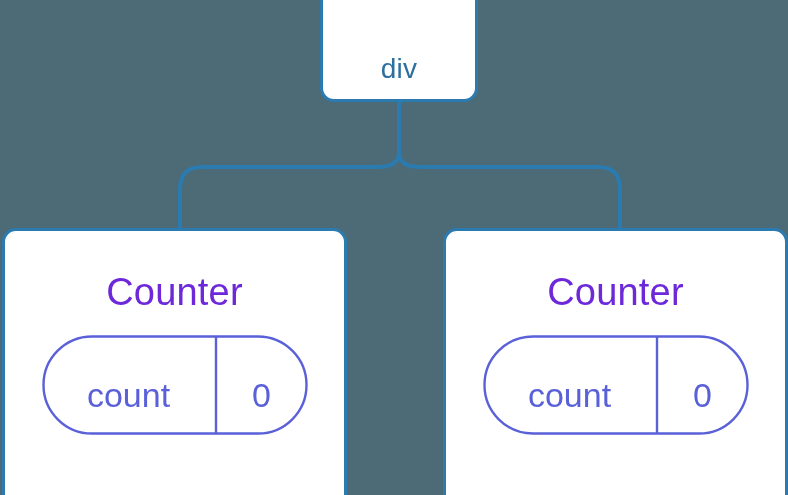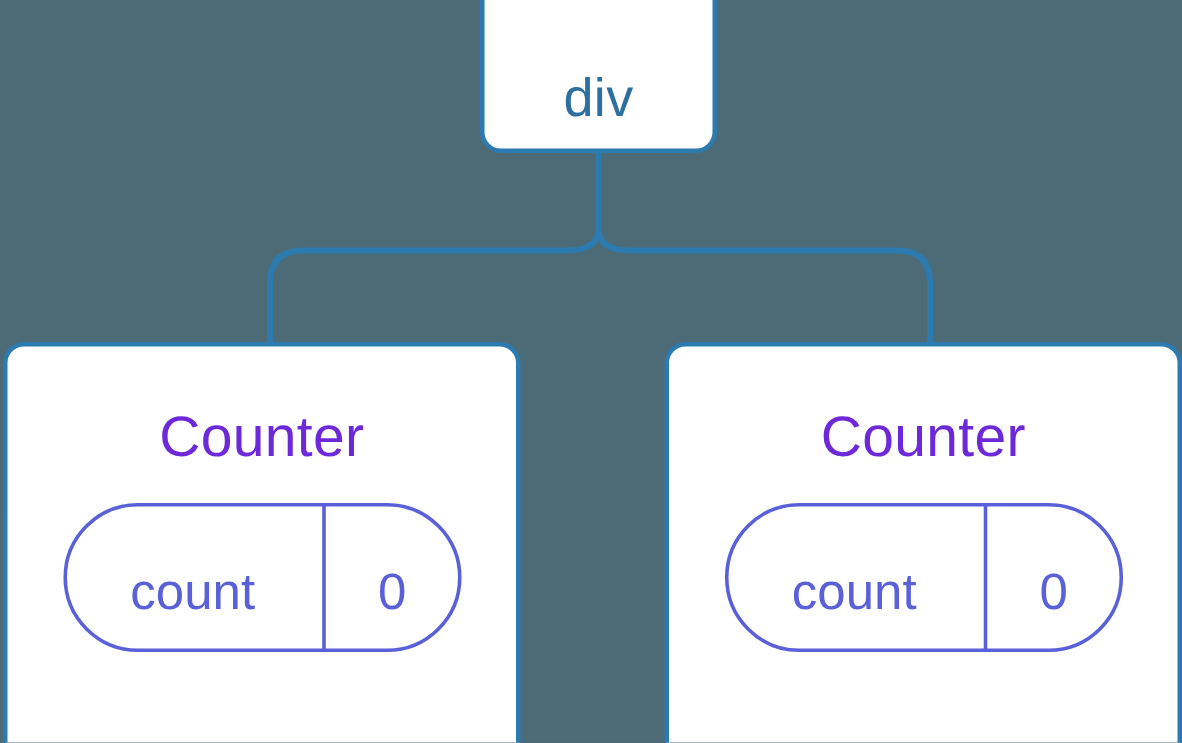--- a/index.html
+++ b/index.html
@@ -46,21 +46,21 @@
     left: 320px;
     top: -18px;
     width: 158px;
     height: 120px;
     display: flex;
     align-items: flex-end;
     justify-content: center;
     padding-bottom: 16px;
   }
   .root-label {
-    font-size: 36px;
+    font-size: 28px;
     color: #2d6f9e;
     letter-spacing: 0.2px;
     line-height: 1;
     margin-top: 26px;
   }
 
   .node-child {
     top: 228px;
     height: 282px;
     width: 345px;

